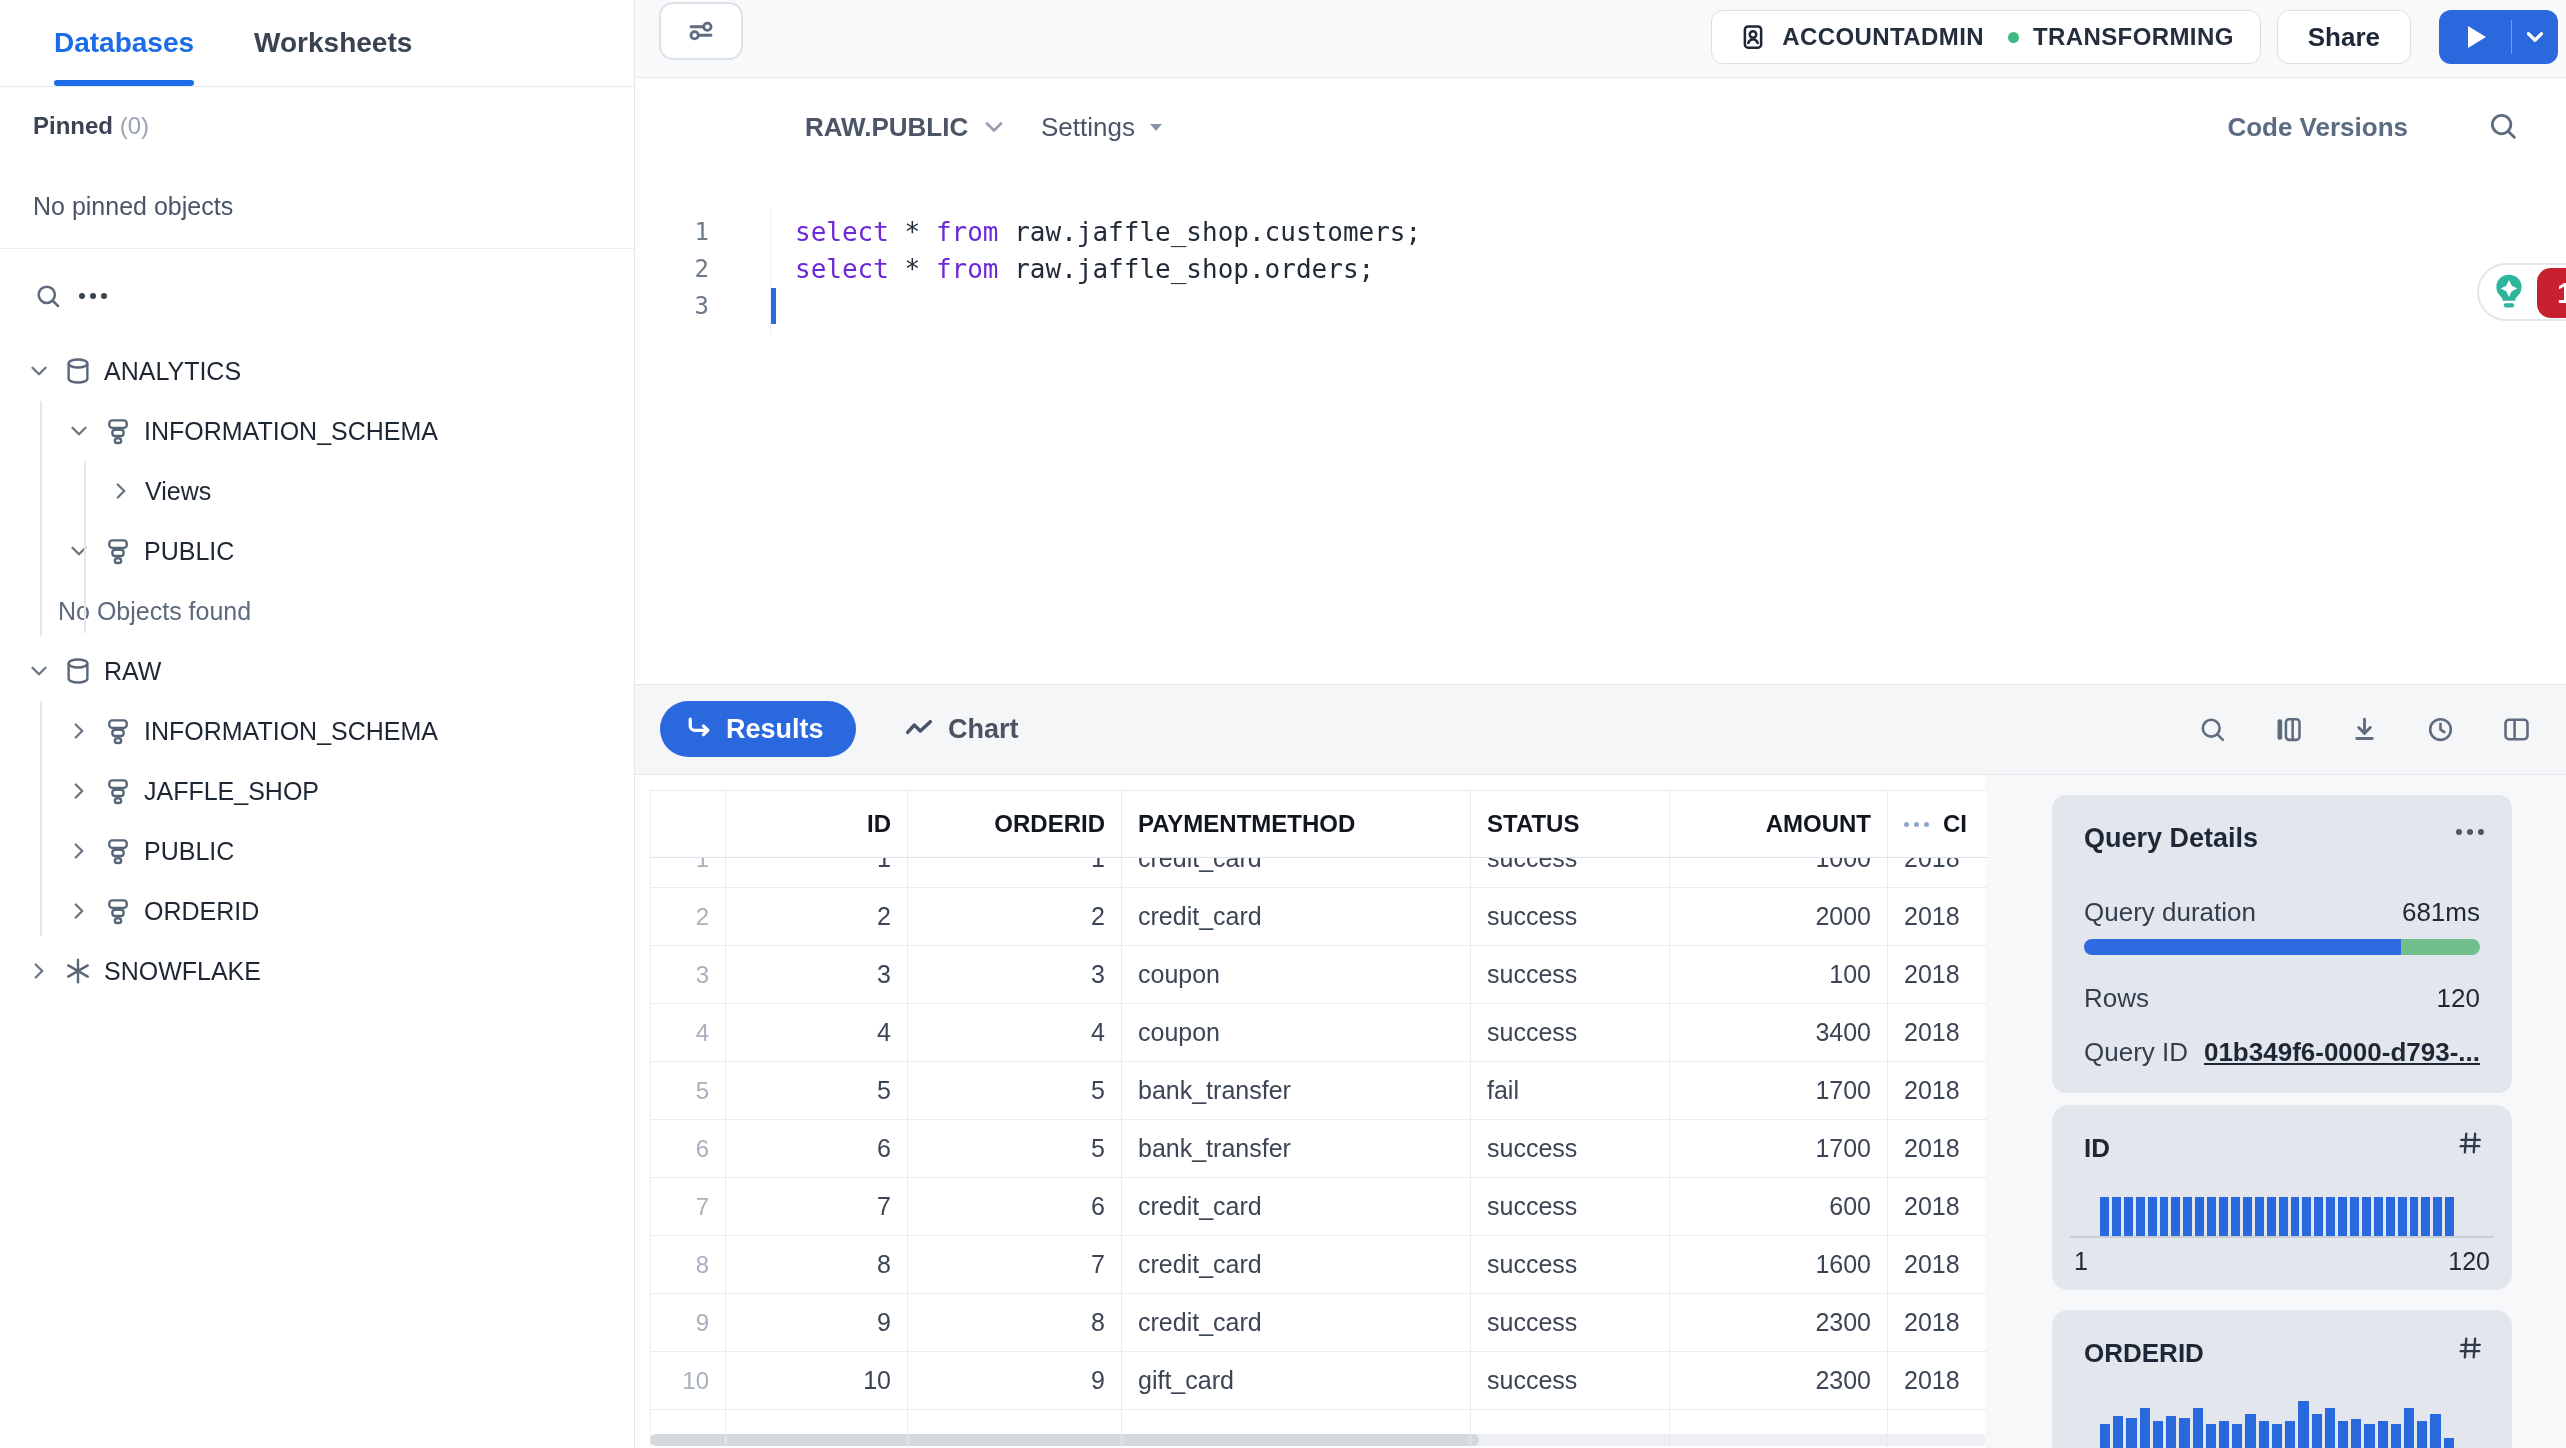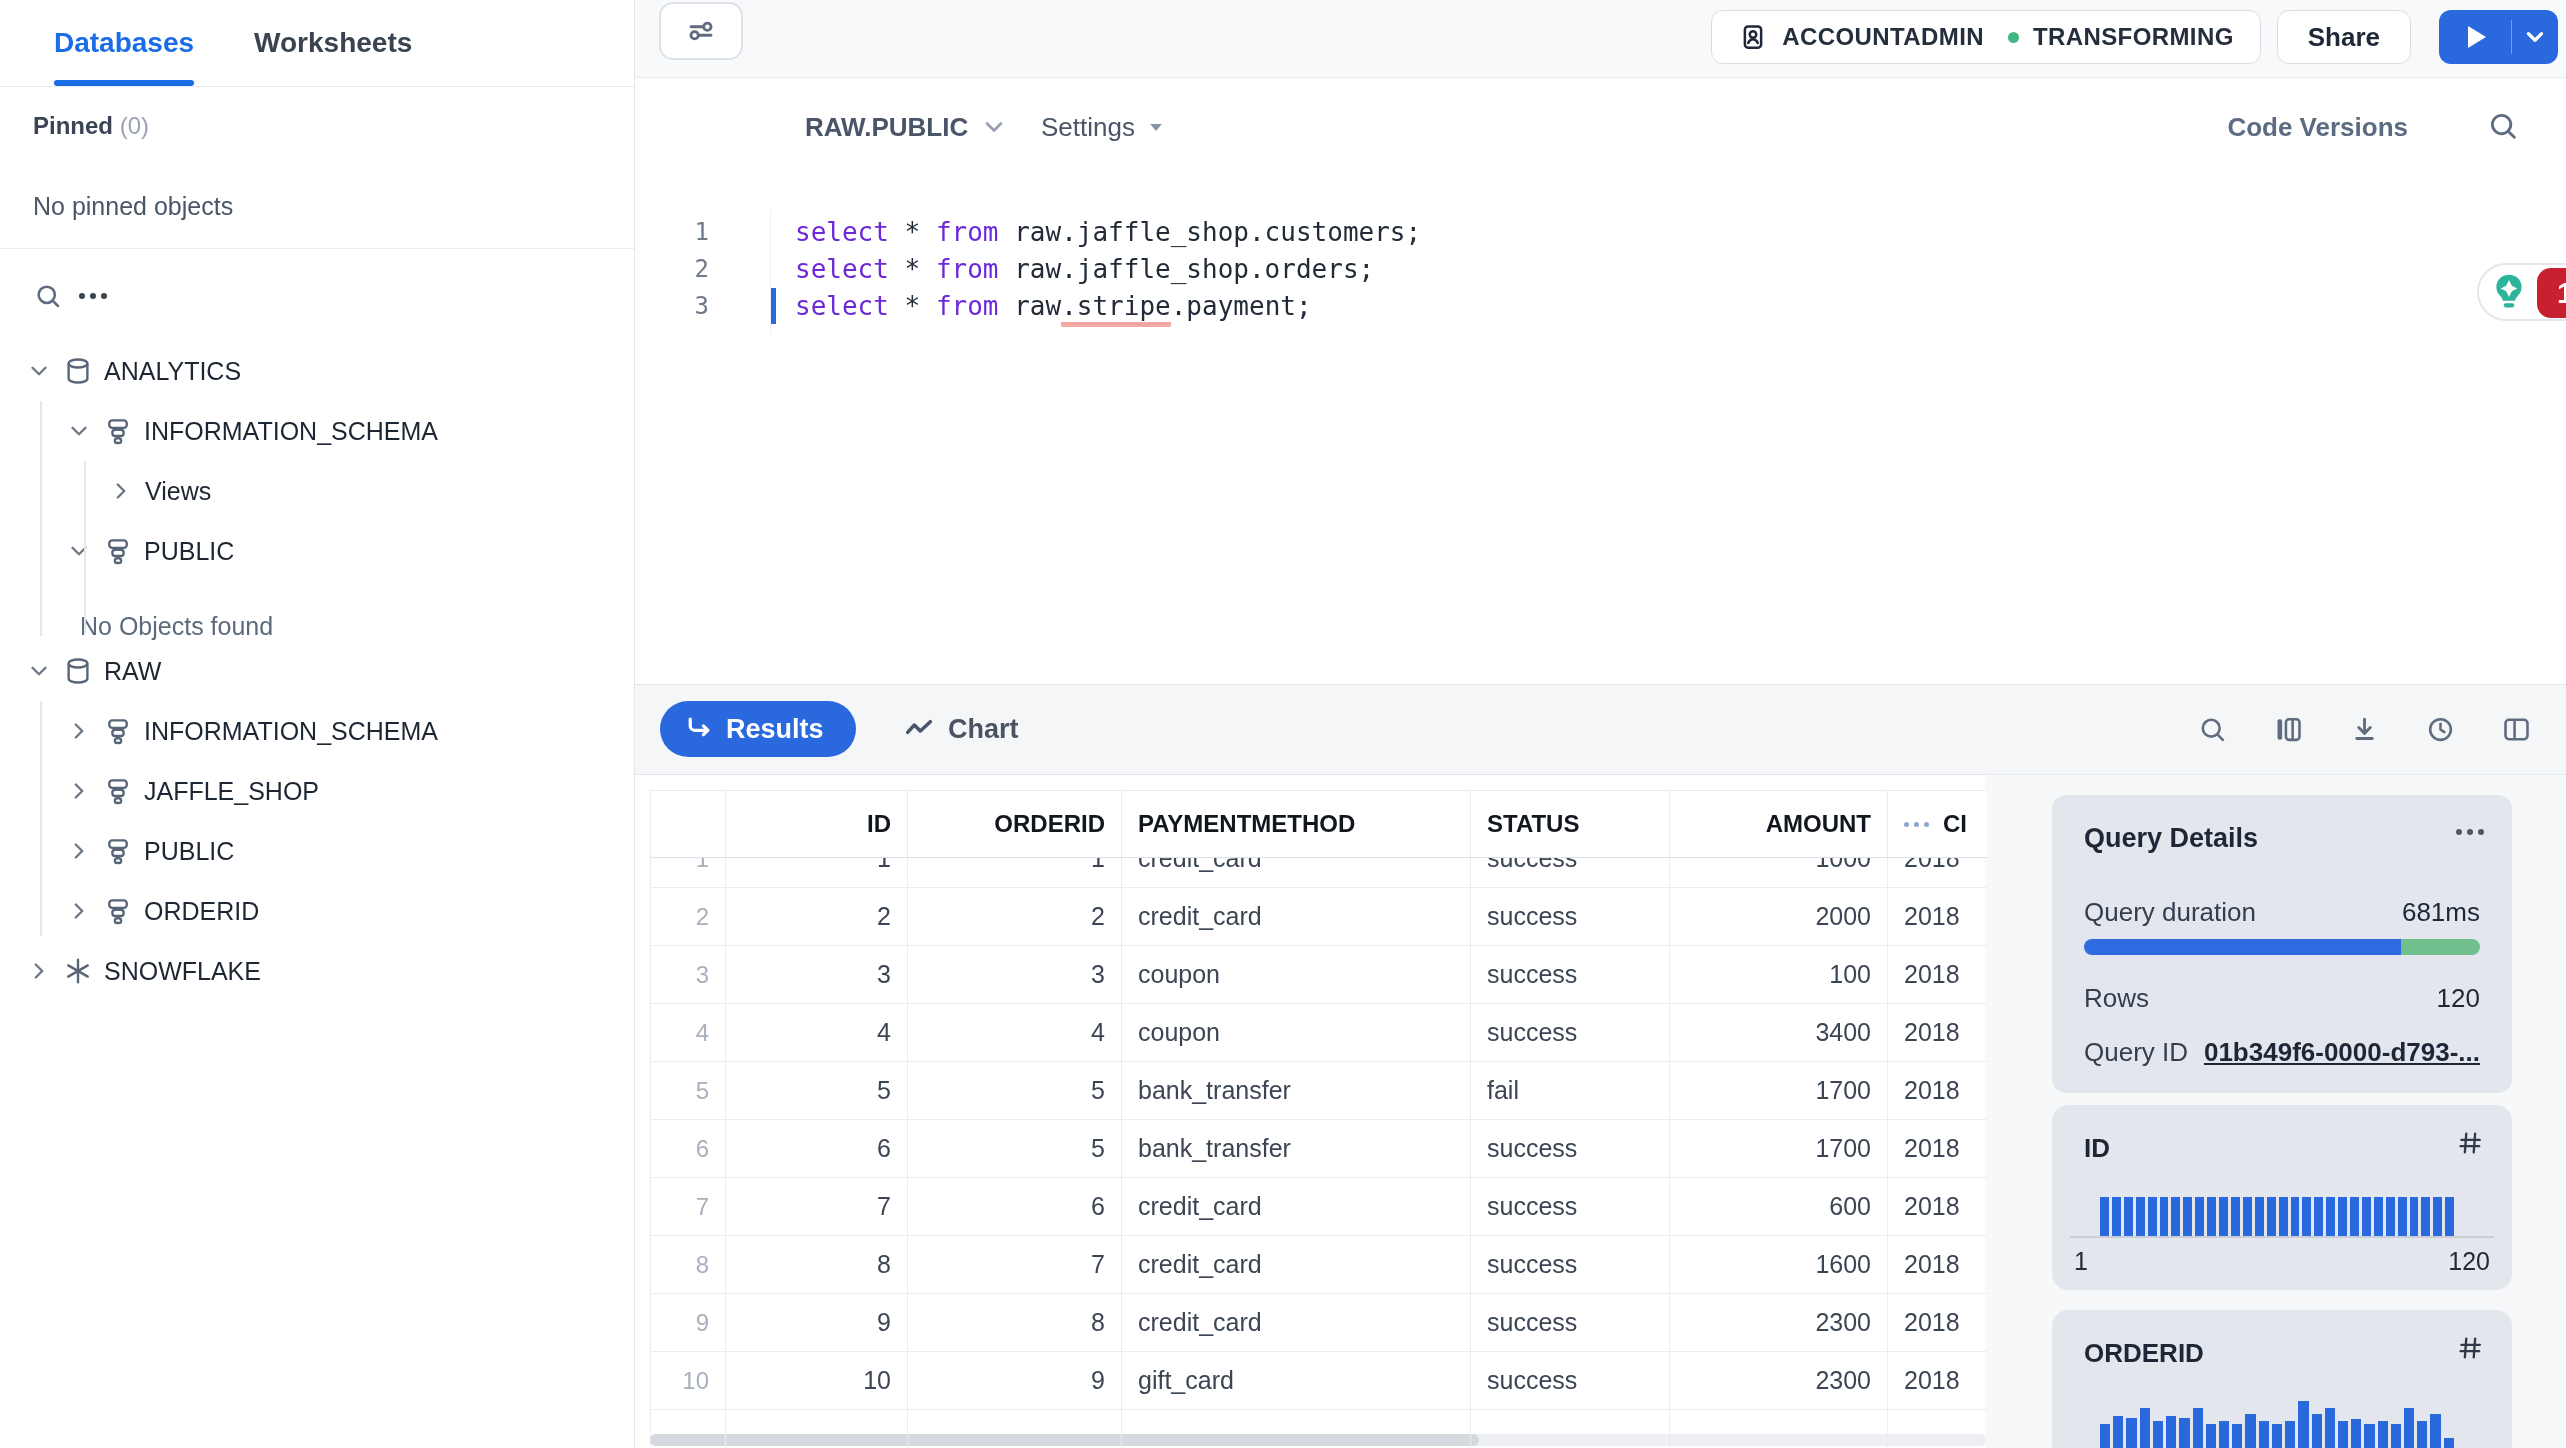--- a/index.html
+++ b/index.html
@@ -182,21 +182,21 @@
           </span>
           <span class="ticon">
             <svg viewBox="0 0 24 24" fill="none" stroke="currentColor" stroke-width="1.9">
               <rect x="5" y="3.5" width="14" height="6" rx="2.4"></rect>
               <rect x="7.5" y="11" width="9" height="5" rx="2.2"></rect>
               <rect x="9.5" y="17.8" width="5" height="3.8" rx="1.9"></rect>
             </svg>
           </span>
           <span>PUBLIC</span>
         </div>
-        <div class="tree-row muted" style="padding-left: 80px; align-items: flex-end;">
+        <div class="tree-row muted" style="padding-left: 58px;">
           <span>No Objects found</span>
         </div>
         <div class="tree-row" style="padding-left: 26px;">
           <span class="chev">
             <svg viewBox="0 0 24 24" fill="none" stroke="currentColor" stroke-width="2.2" stroke-linecap="round" stroke-linejoin="round">
               <polyline points="6,9 12,15 18,9"></polyline>
             </svg>
           </span>
           <span class="ticon">
             <svg viewBox="0 0 24 24" fill="none" stroke="currentColor" stroke-width="1.9">
@@ -356,21 +356,20 @@
         <div class="codeline">
           <span class="lnum">1</span>
           <span class="lcode"><span class="tok-kw">select</span><span class="tok-pl"> * </span><span class="tok-kw">from</span><span class="tok-pl"> raw.jaffle_shop.customers;</span></span>
         </div>
         <div class="codeline">
           <span class="lnum">2</span>
           <span class="lcode"><span class="tok-kw">select</span><span class="tok-pl"> * </span><span class="tok-kw">from</span><span class="tok-pl"> raw.jaffle_shop.orders;</span></span>
         </div>
         <div class="codeline">
           <span class="lnum">3</span>
-          <span class="lcode"><span class="tok-kw">select</span><span class="tok-pl"> * </span><span class="tok-kw">from</span><span class="tok-pl"> raw</span><span class="tok-err">.stripe</span><span class="tok-pl">.payment;</span></span>
         </div>
       </div>
     <div class="cursor-bar"></div>
     <div class="copilot">
       <span style="width:42px;height:42px;">
         <svg viewBox="0 0 24 24">
           <path fill="#2cb59a" d="M12 2.2c4.1 0 7.2 3 7.2 6.9 0 2.7-1.5 4.4-2.7 5.7-.6.7-.9 1.3-.9 2.2H8.4c0-.9-.3-1.5-.9-2.2C6.3 13.5 4.8 11.8 4.8 9.1 4.8 5.2 7.9 2.2 12 2.2z"></path>
           <rect x="9" y="18.4" width="6" height="2.4" rx="1.2" fill="#2cb59a"></rect>
           <path fill="#fff" d="M12 5.2l1.6 3.2 3.2 1.6-3.2 1.6L12 14.8l-1.6-3.2-3.2-1.6 3.2-1.6z"></path>
         </svg>

